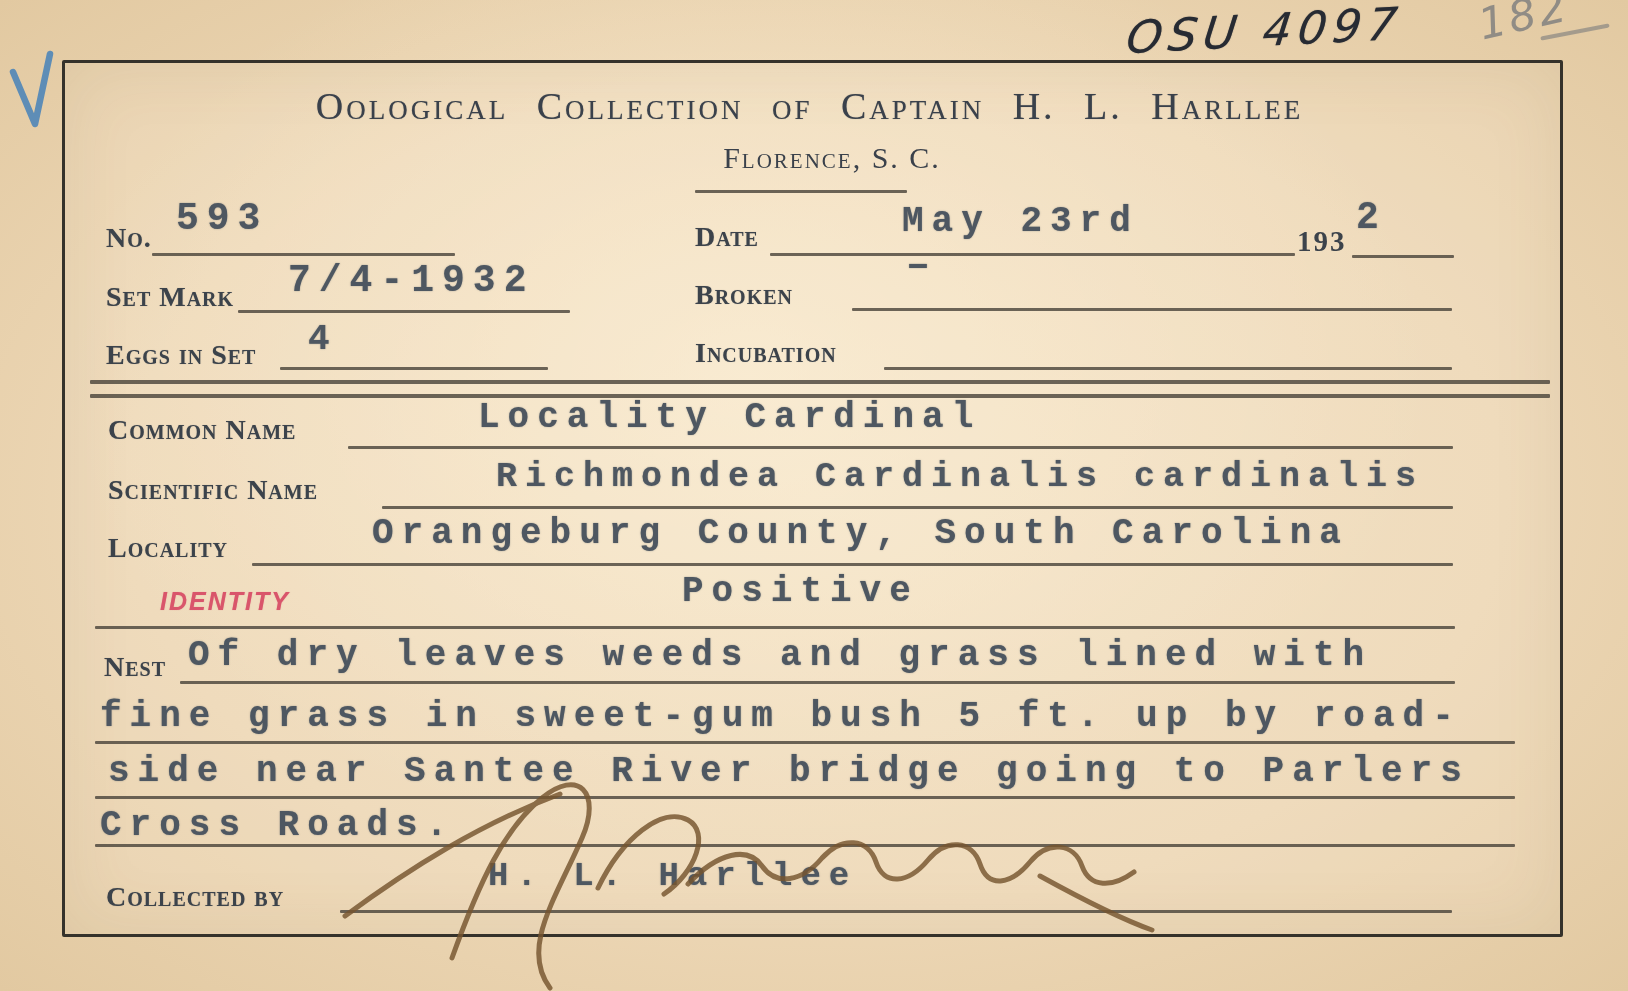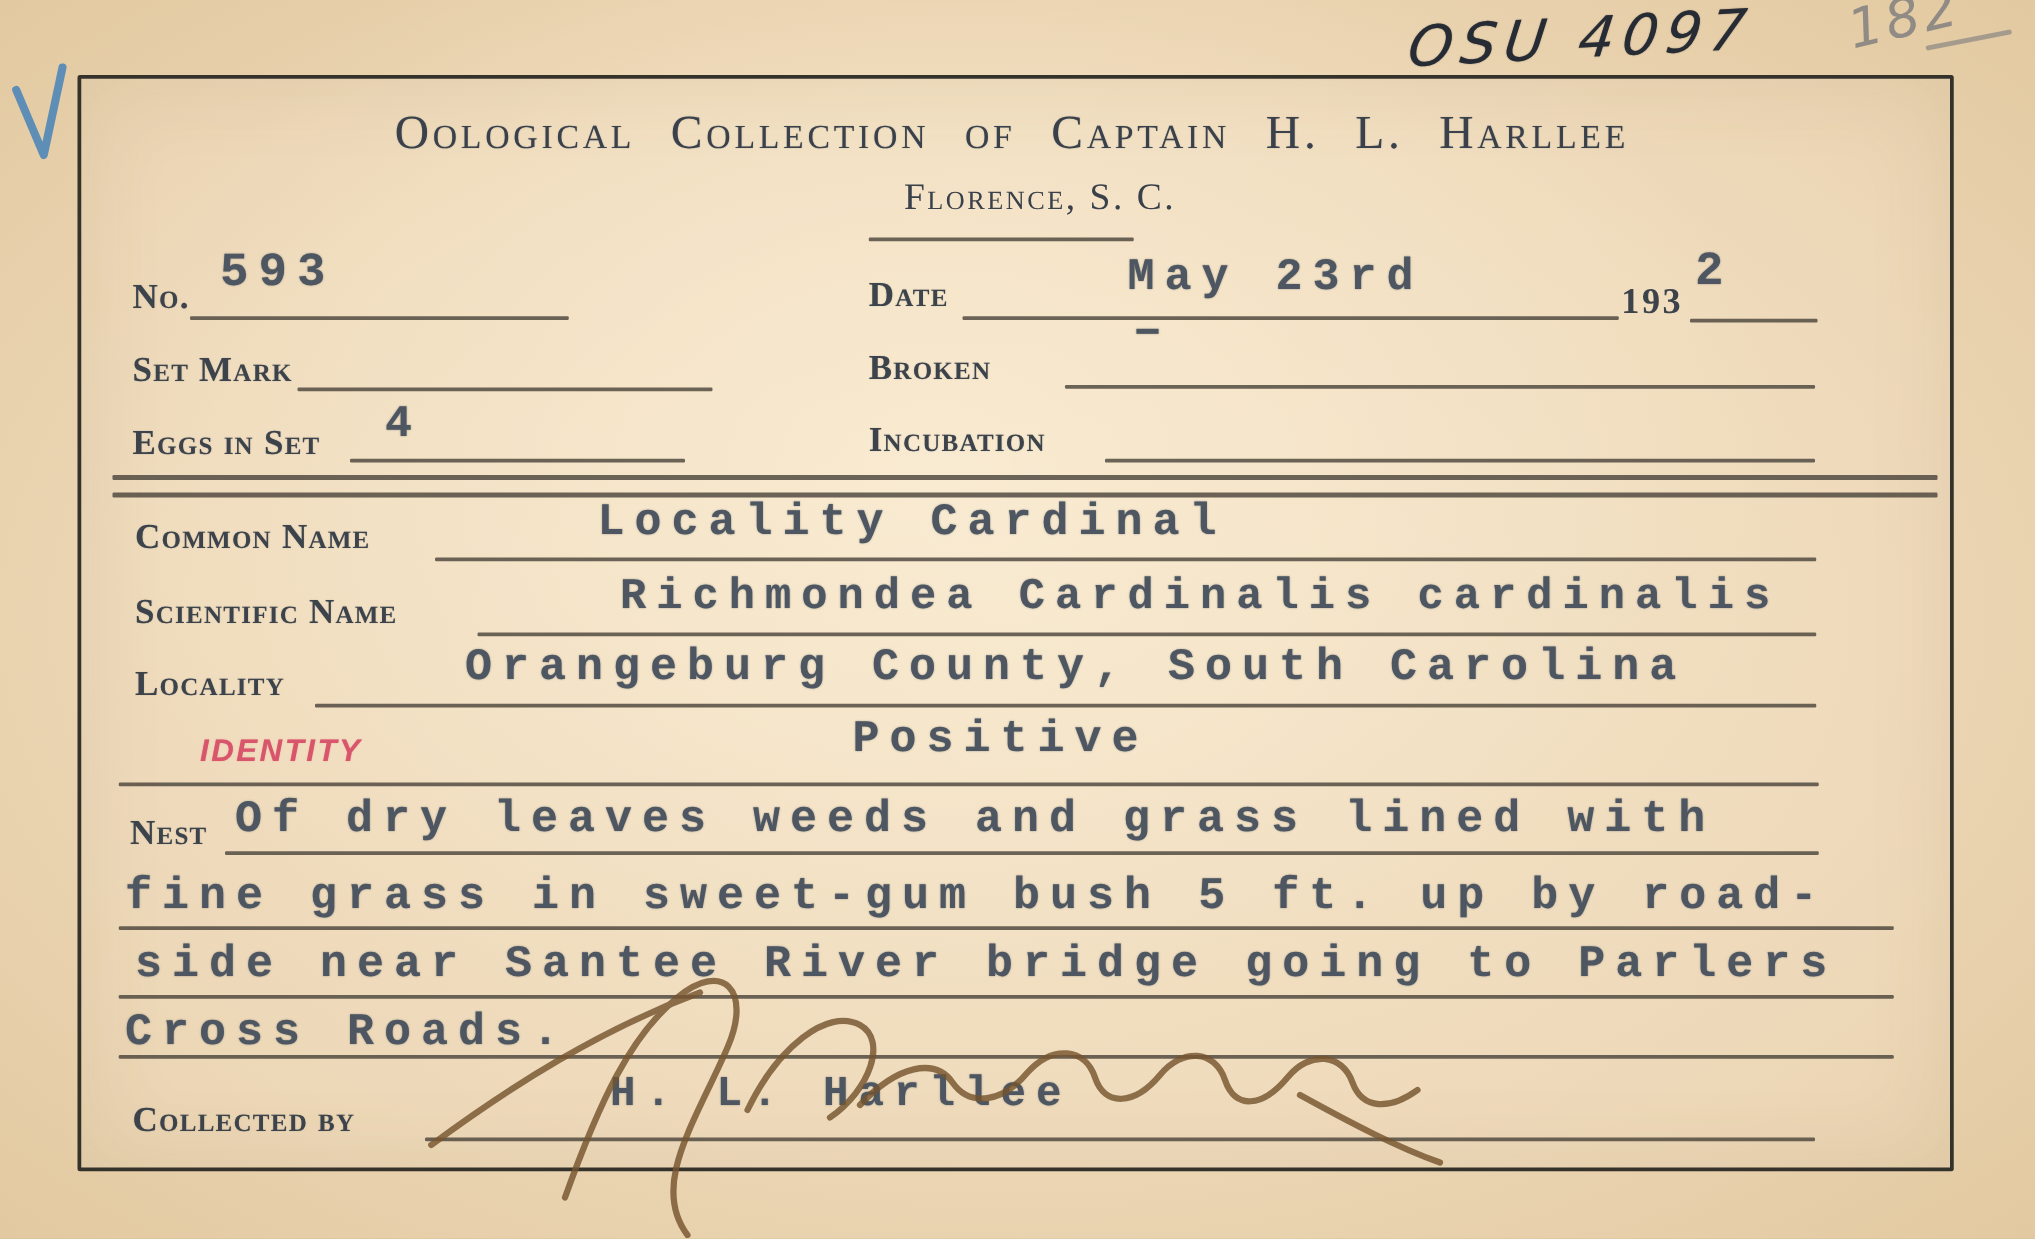--- a/index.html
+++ b/index.html
@@ -146,20 +146,21 @@
   <div class="rule" id="rl-identity"></div>
   <div class="rule" id="rl-nest"></div>
   <div class="rule" id="rl-nest2"></div>
   <div class="rule" id="rl-nest3"></div>
   <div class="rule" id="rl-nest4"></div>
   <div class="rule" id="rl-collected"></div>
 
   <div class="typed" id="v-no">593</div>
   <div class="typed" id="v-date">May 23rd</div>
   <div class="typed" id="v-year2">2</div>
+  <div class="typed" id="v-setmark">7/4-1932</div>
   <div class="typed" id="v-broken">–</div>
   <div class="typed" id="v-eggs">4</div>
   <div class="typed" id="v-common">Locality Cardinal</div>
   <div class="typed" id="v-scientific">Richmondea Cardinalis cardinalis</div>
   <div class="typed" id="v-locality">Orangeburg County, South Carolina</div>
   <div class="typed" id="v-identity">Positive</div>
   <div class="typed" id="v-nest1">Of dry leaves weeds and grass lined with</div>
   <div class="typed" id="v-nest2">fine grass in sweet-gum bush 5 ft. up by road-</div>
   <div class="typed" id="v-nest3">side near Santee River bridge going to Parlers</div>
   <div class="typed" id="v-nest4">Cross Roads.</div>

